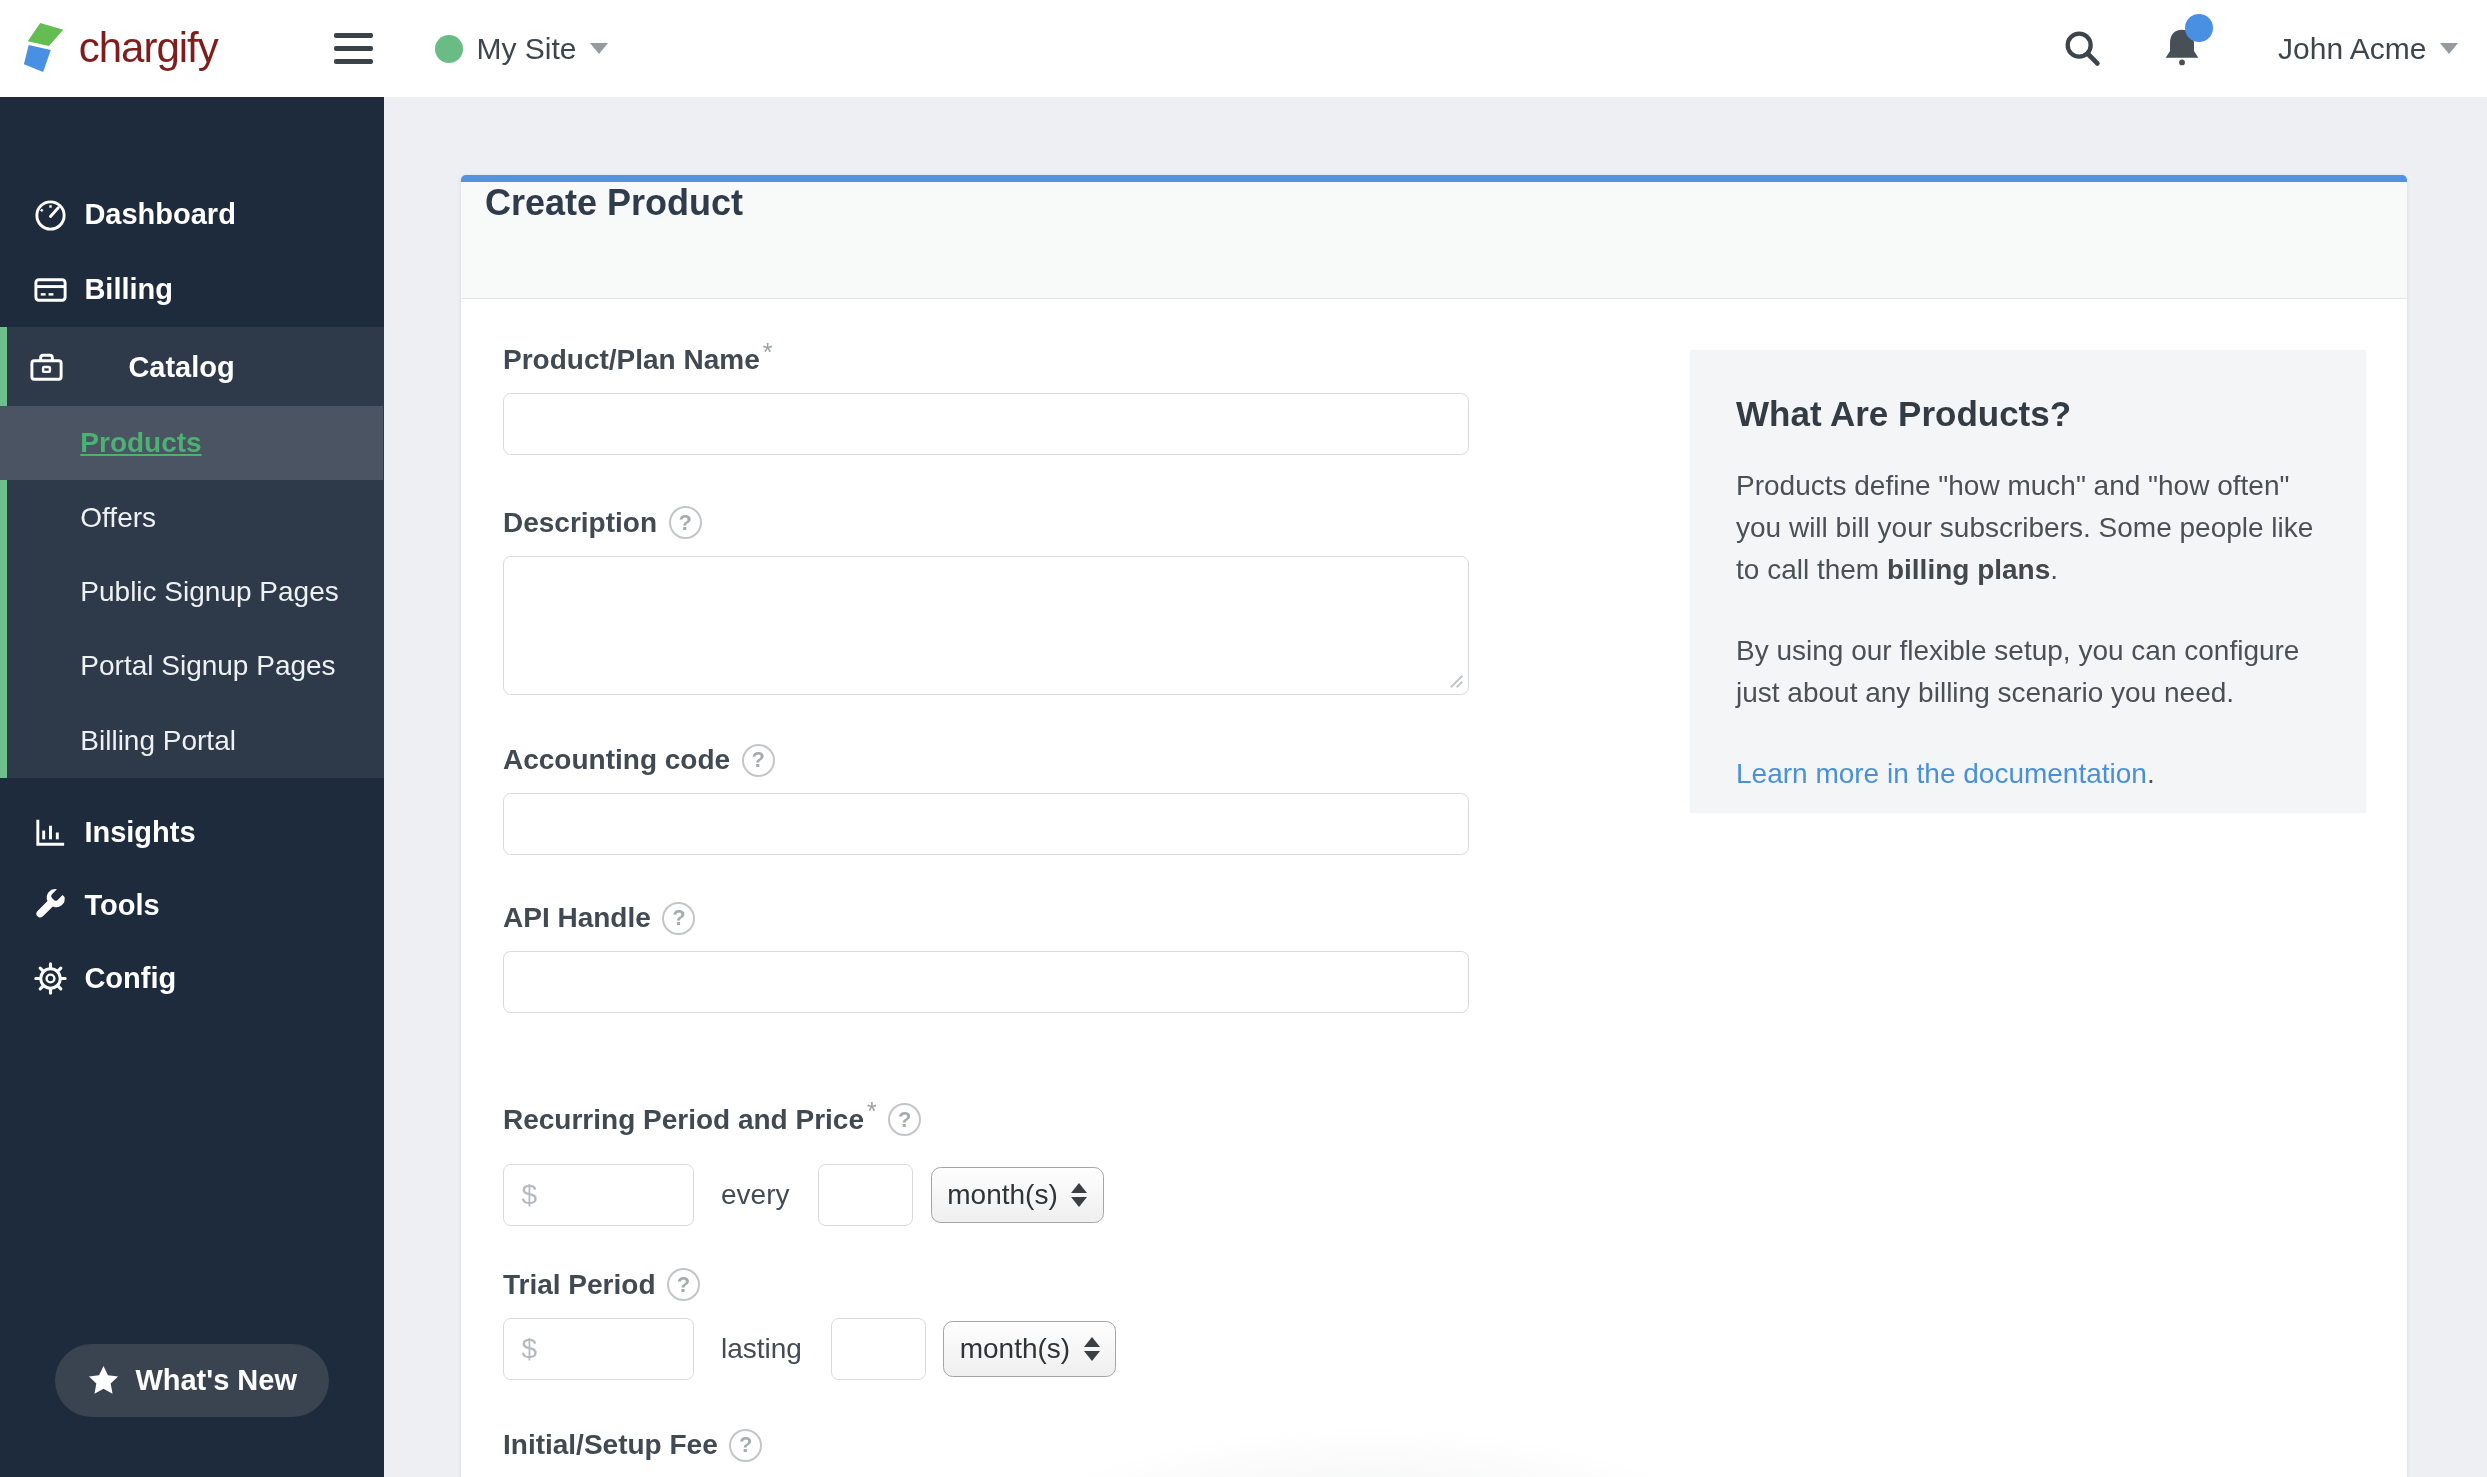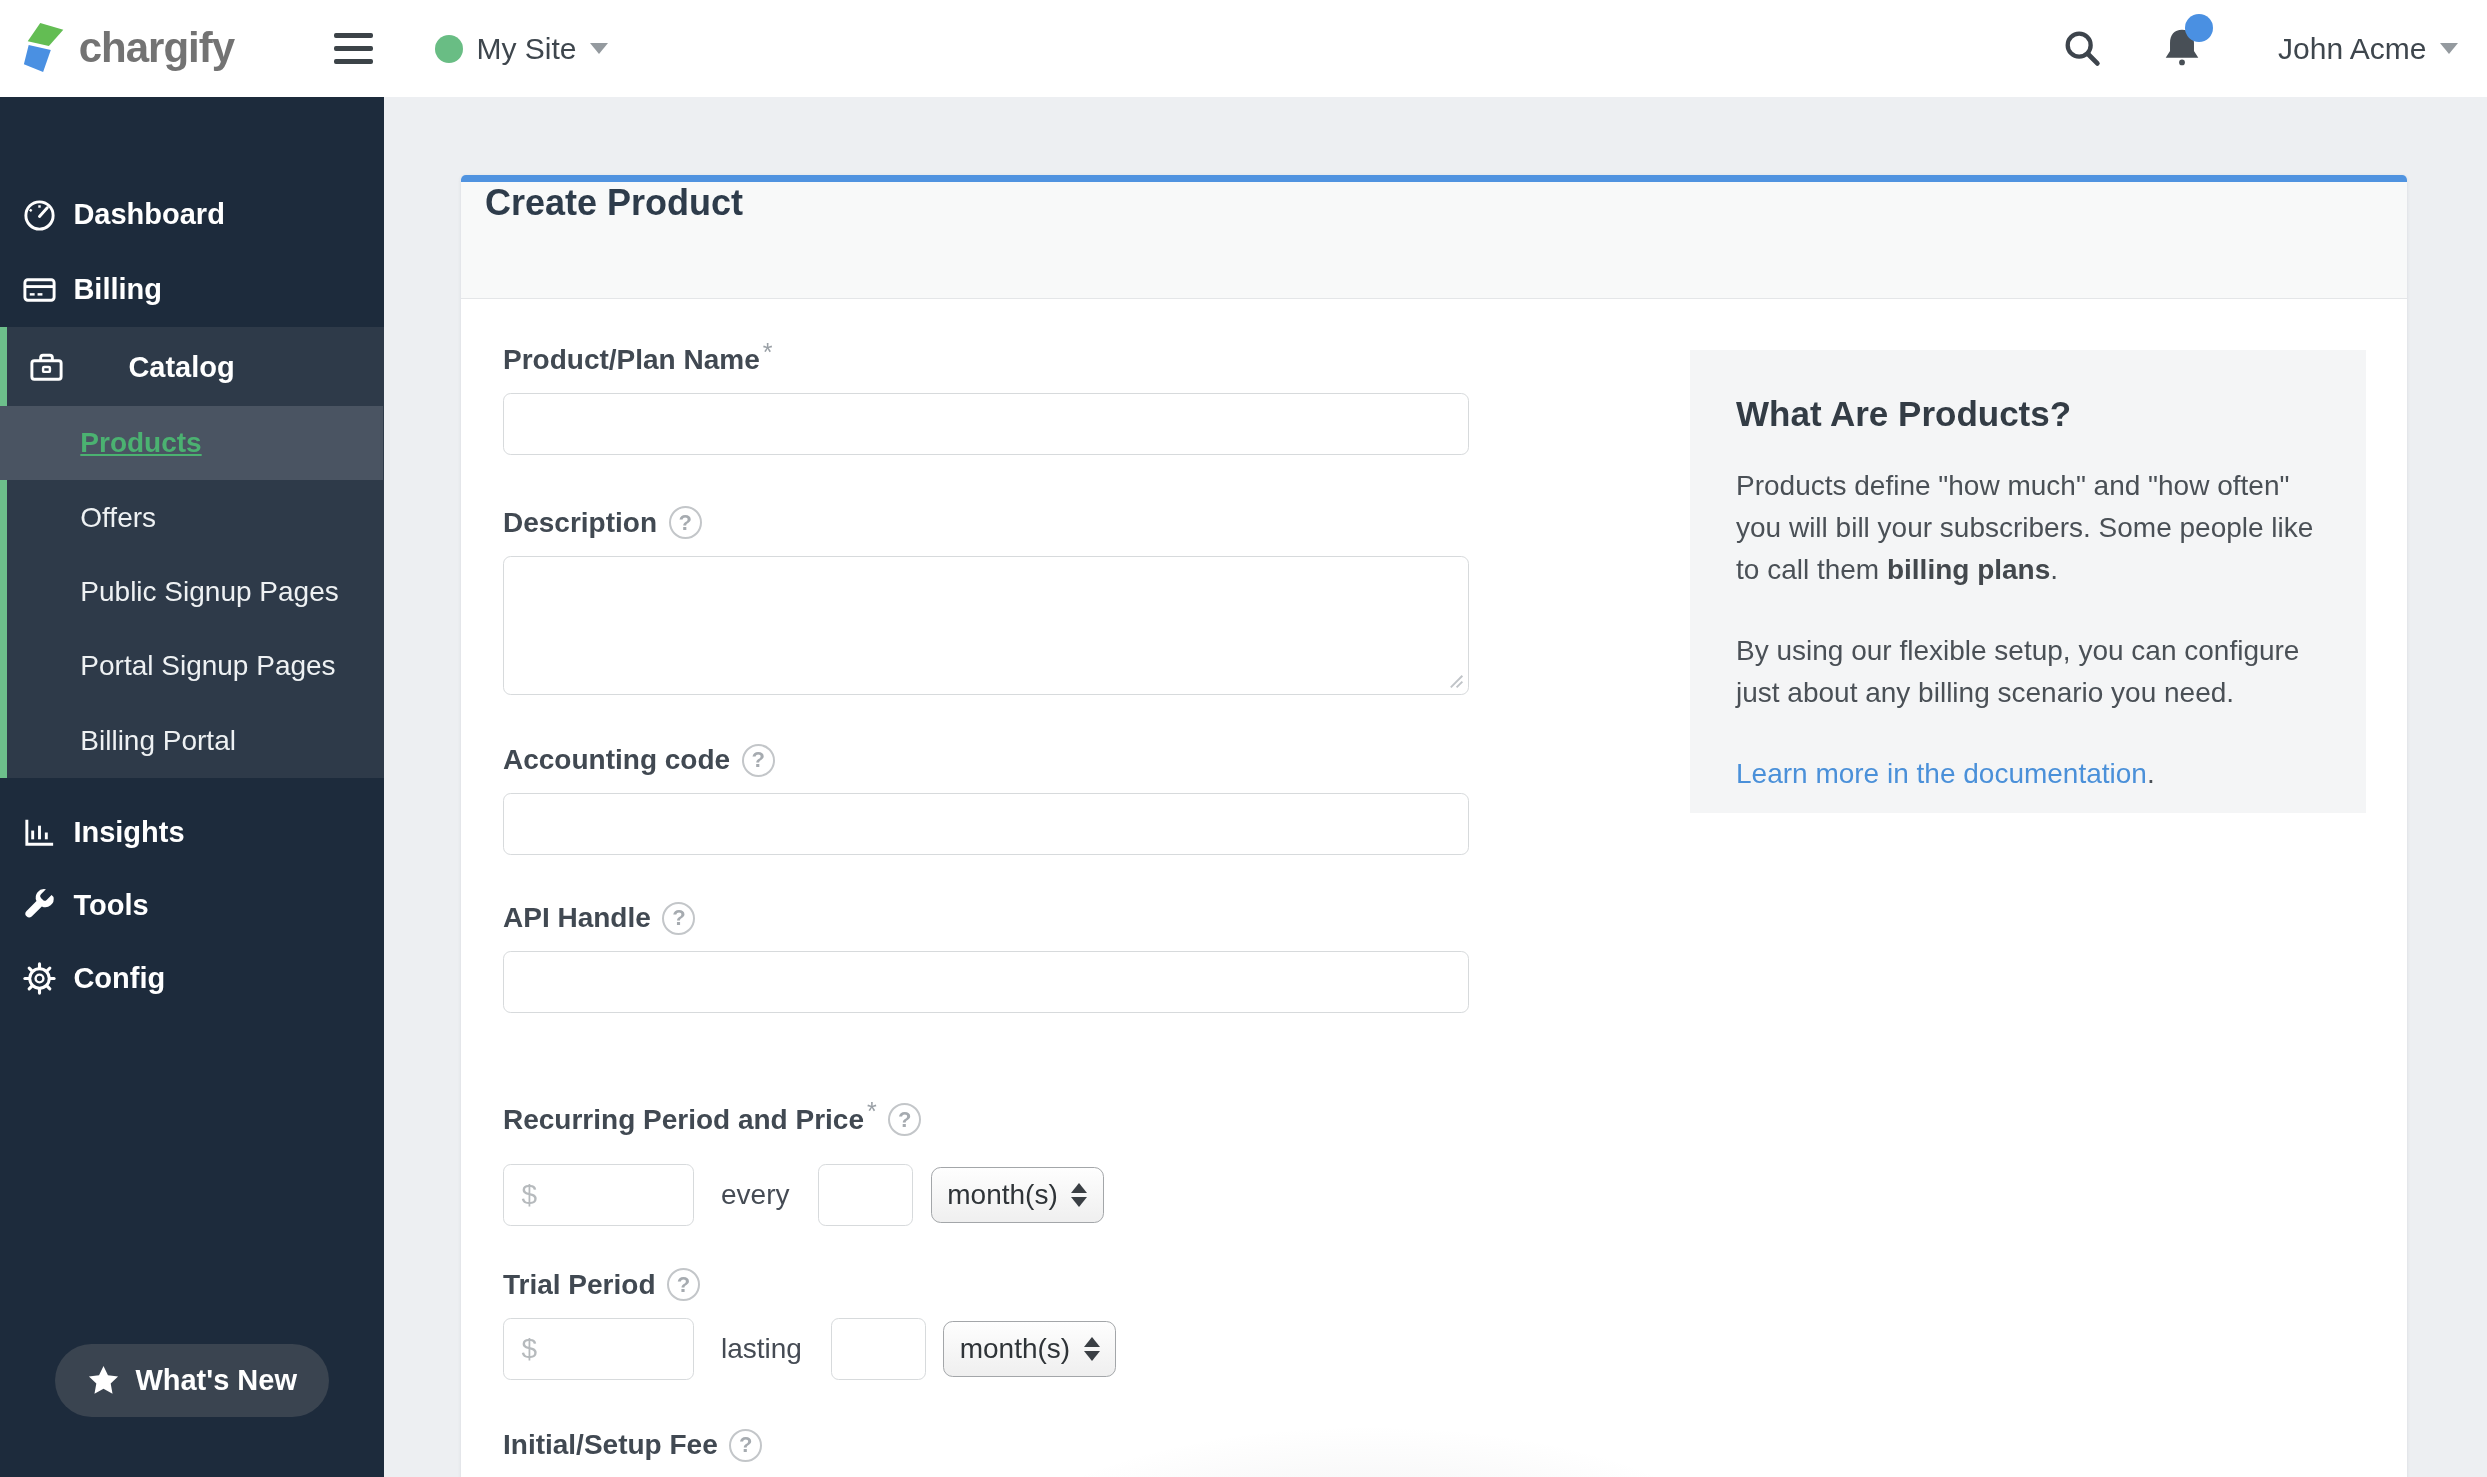--- a/index.html
+++ b/index.html
@@ -4,37 +4,37 @@
 <style>
   * { margin:0; padding:0; box-sizing:border-box; }
   html,body { width:2487px; height:1477px; }
   body { font-family:"Liberation Sans", sans-serif; background:#edeff2; overflow:hidden; }
   .page { position:relative; width:2487px; height:1477px; overflow:hidden; }
 
   
   .header { position:absolute; left:0; top:0; width:2487px; height:97px; background:#ffffff; z-index:10; }
   .logo { position:absolute; left:21px; top:20px; display:flex; align-items:center; cursor:pointer; }
   .logo-mark { width:50px; height:56px; }
-  .logo-text { font-size:42px; font-weight:700; color:#737373; letter-spacing:-1px; margin-left:7.7px; }
+  .logo-text { font-size:42px; font-weight:400; color:#7f1d1d; letter-spacing:-1px; margin-left:7.7px; }
   .hamburger { position:absolute; left:334px; top:33px; width:39px; height:31px; display:flex; flex-direction:column; justify-content:space-between; cursor:pointer; }
   .hamburger span { display:block; height:4.8px; background:#3c4348; border-radius:1.9px; }
   .site-switcher { position:absolute; left:435px; top:0; height:97px; display:flex; align-items:center; cursor:pointer; }
   .site-dot { width:28px; height:28px; border-radius:50%; background:#69bd84; }
   .site-name { margin-left:13.5px; font-size:30px; color:#3e464d; }
   .caret { width:0; height:0; border-left:9.7px solid transparent; border-right:9.7px solid transparent; border-top:11.6px solid #949a9f; margin-left:13.5px; }
   .hdr-right { position:absolute; right:0; top:0; height:97px; display:flex; align-items:center; }
   .search-btn { width:44px; height:44px; margin-right:54px; cursor:pointer; }
   .bell-wrap { position:relative; width:46px; height:50px; margin-right:73px; cursor:pointer; }
   .bell-badge { position:absolute; right:-7.7px; top:-9.7px; width:28px; height:28px; border-radius:50%; background:#4a90e2; }
   .user-menu { display:flex; align-items:center; margin-right:29px; cursor:pointer; }
   .user-name { font-size:30px; color:#3e464d; }
 
   
   .sidebar { position:absolute; left:0; top:97px; width:384px; height:1381px; background:#1d2b3c; z-index:9; }
-  .nav-item { position:absolute; left:0; width:384px; height:73px; display:flex; align-items:center; padding-left:21px; cursor:pointer; }
+  .nav-item { position:absolute; left:0; width:384px; height:73px; display:flex; align-items:center; padding-left:32px; cursor:pointer; }
   .nav-icon { width:37px; height:37px; flex:0 0 37px; }
   .nav-label { margin-left:15.4px; font-size:29px; font-weight:700; color:#ffffff; }
   .catalog-group { position:absolute; left:0; top:230px; width:384px; height:451px; background:#2e3a49; border-left:7.7px solid #6dbf8b; }
   .catalog-row { position:relative; margin-top:3.9px; height:73px; display:flex; align-items:center; padding-left:21px; cursor:pointer;gap:48px; }
   .sub-item { position:absolute; left:-7.7px; width:384px; height:74px; display:flex; align-items:center; padding-left:81px; font-size:28px; color:#eef1f3; cursor:pointer; }
   .sub-item.active { background:#4a5462; color:#4bb271; font-weight:700;text-decoration:underline; }
   .whats-new { position:absolute; left:55px; top:1247px; width:274px; height:73px; border-radius:37px; background:#3a4450; display:flex; align-items:center; justify-content:center; cursor:pointer; }
   .whats-new-label { font-size:29px; font-weight:700; color:#ffffff; margin-left:15.4px; }
 
   

